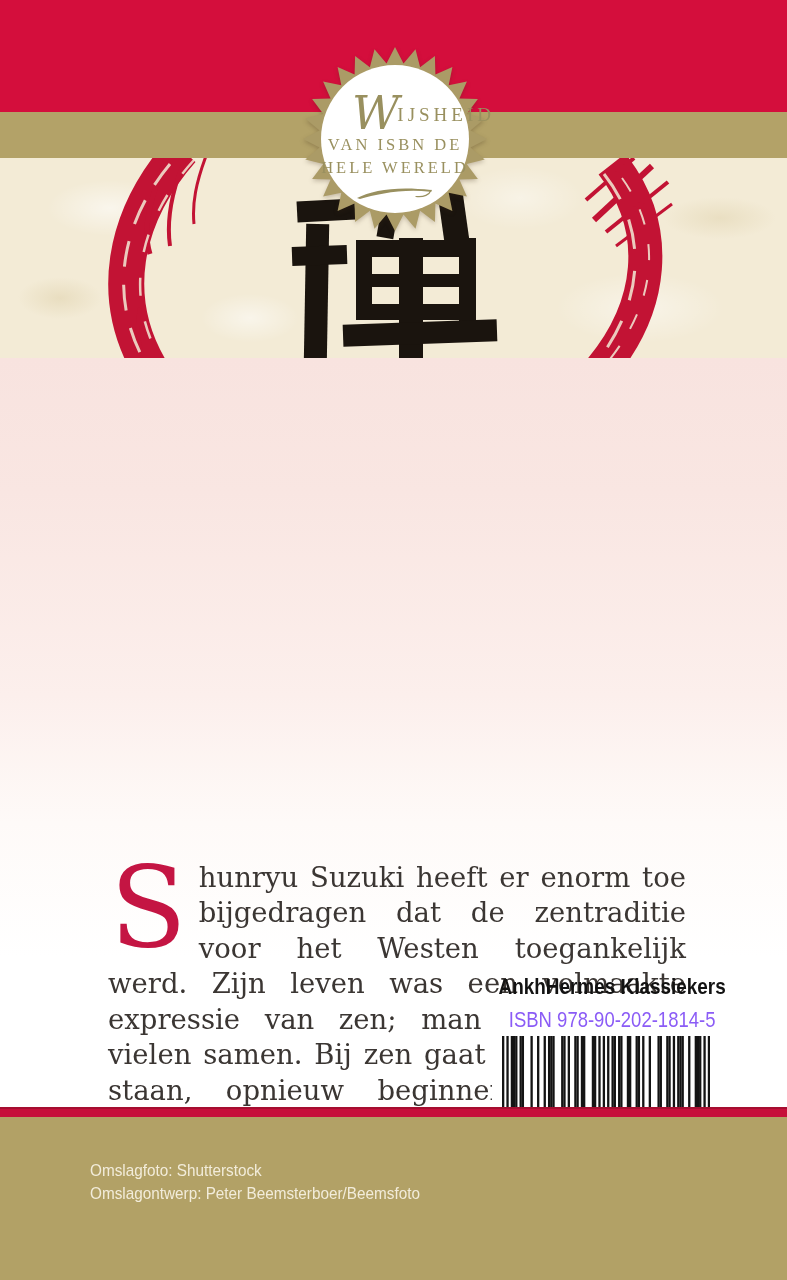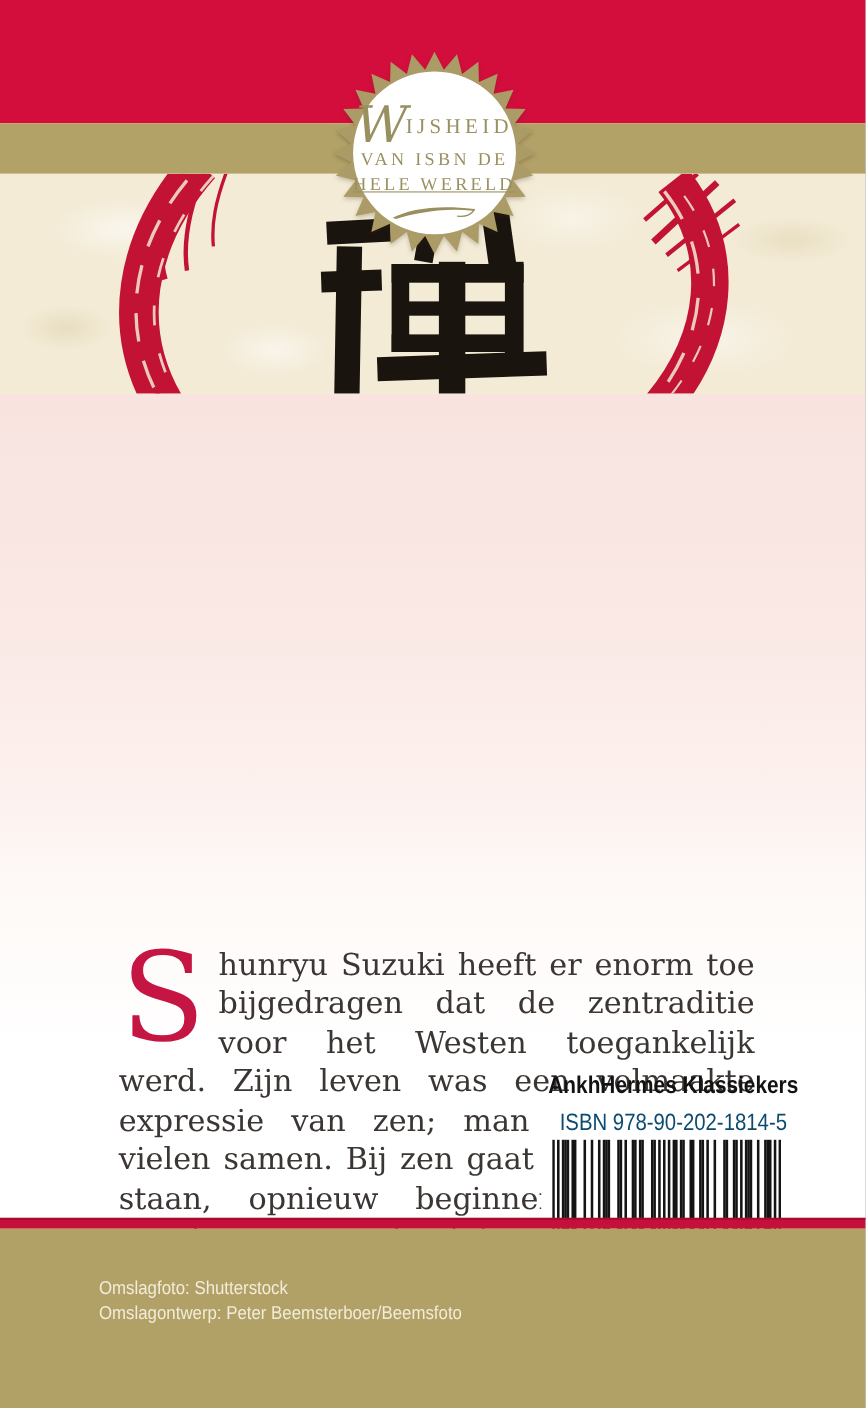--- a/index.html
+++ b/index.html
@@ -21,26 +21,26 @@
       radial-gradient(ellipse 70px 35px at 250px 160px, rgba(255,255,255,.5), transparent 70%),
       radial-gradient(ellipse 90px 45px at 520px 40px, rgba(255,255,255,.4), transparent 70%),
       radial-gradient(ellipse 60px 30px at 60px 140px, rgba(222,208,170,.5), transparent 70%),
       radial-gradient(ellipse 80px 30px at 720px 60px, rgba(222,208,170,.45), transparent 70%);
   }
   .photo svg{position:absolute;left:0;top:0;}
   
   .badge{position:absolute;left:295px;top:39px;width:200px;height:200px;z-index:5;}
   .badge svg.star{position:absolute;left:0;top:0;filter:drop-shadow(0 2px 2px rgba(60,40,20,.25));}
   .badge-text{position:absolute;left:0;top:0;width:200px;height:200px;color:var(--badge_gold_text);}
-  .badge-l1{position:absolute;left:0;top:54px;width:200px;text-align:center;}
+  .badge-l1{position:absolute;left:0;top:54px;width:200px;text-align:right;}
   .badge-l1 .initial{font-family:"DejaVu Serif",serif;font-style:italic;font-size:46px;line-height:40px;vertical-align:-8px;letter-spacing:-2px;}
   .badge-l1 .rest{font-family:"Liberation Serif",serif;font-size:19px;letter-spacing:4px;}
   .badge-l2,.badge-l3{position:absolute;width:200px;text-align:center;font-family:"Liberation Serif",serif;font-size:16.5px;letter-spacing:3px;}
   .badge-l2{top:96px;}
-  .badge-l3{top:119px;text-decoration:underline;}
+  .badge-l3{top:119px;}
   .badge-flourish{position:absolute;left:60px;top:146px;}
   
   .pink{
     position:absolute;left:0;top:358px;width:787px;height:749px;
     background:linear-gradient(180deg,#f8e3df 0%,#f9e6e2 18%,#fcefec 45%,#fefaf8 62%,#ffffff 80%);
   }
   .blurb{
     position:absolute;left:108px;top:474px;width:578px;
     font-size:27.5px;line-height:35.5px;color:#3b3633;
     text-align:justify;hyphens:manual;
@@ -58,21 +58,21 @@
   
   .cond{display:inline-block;transform:scaleX(.86);transform-origin:center;}
   .series{
     position:absolute;left:480px;top:974px;width:252px;text-align:right;
     font-family:"Liberation Sans",sans-serif;font-weight:bold;font-size:22px;color:#121212;
     white-space:nowrap;
   }
   .isbn-box{position:absolute;left:492px;top:1003px;width:228px;height:192px;background:#ffffff;}
   .isbn-label{
     position:absolute;left:0;top:5px;width:228px;text-align:center;
-    font-family:"Liberation Sans",sans-serif;font-size:21.5px;color:#0c4a6e;white-space:nowrap;
+    font-family:"Liberation Sans",sans-serif;font-size:21.5px;color:#8b5cf6;white-space:nowrap;
   }
   .bars{position:absolute;left:10px;top:33px;width:208px;height:150px;}
   .bar-digits{
     position:absolute;left:6px;bottom:3px;width:216px;display:flex;
     font-family:"Liberation Sans",sans-serif;font-weight:bold;font-size:19px;color:#141414;
   }
   .bar-digits .d9{width:20px;text-align:left;transform:scaleX(.9);}
   .bar-digits .grp{flex:1;text-align:center;letter-spacing:2px;transform:scaleX(.92);}
   
   .stripe-red{position:absolute;left:0;top:1107px;width:787px;height:10px;background:var(--stripe_red);box-shadow:inset 0 2px 0 #a50d30;}

